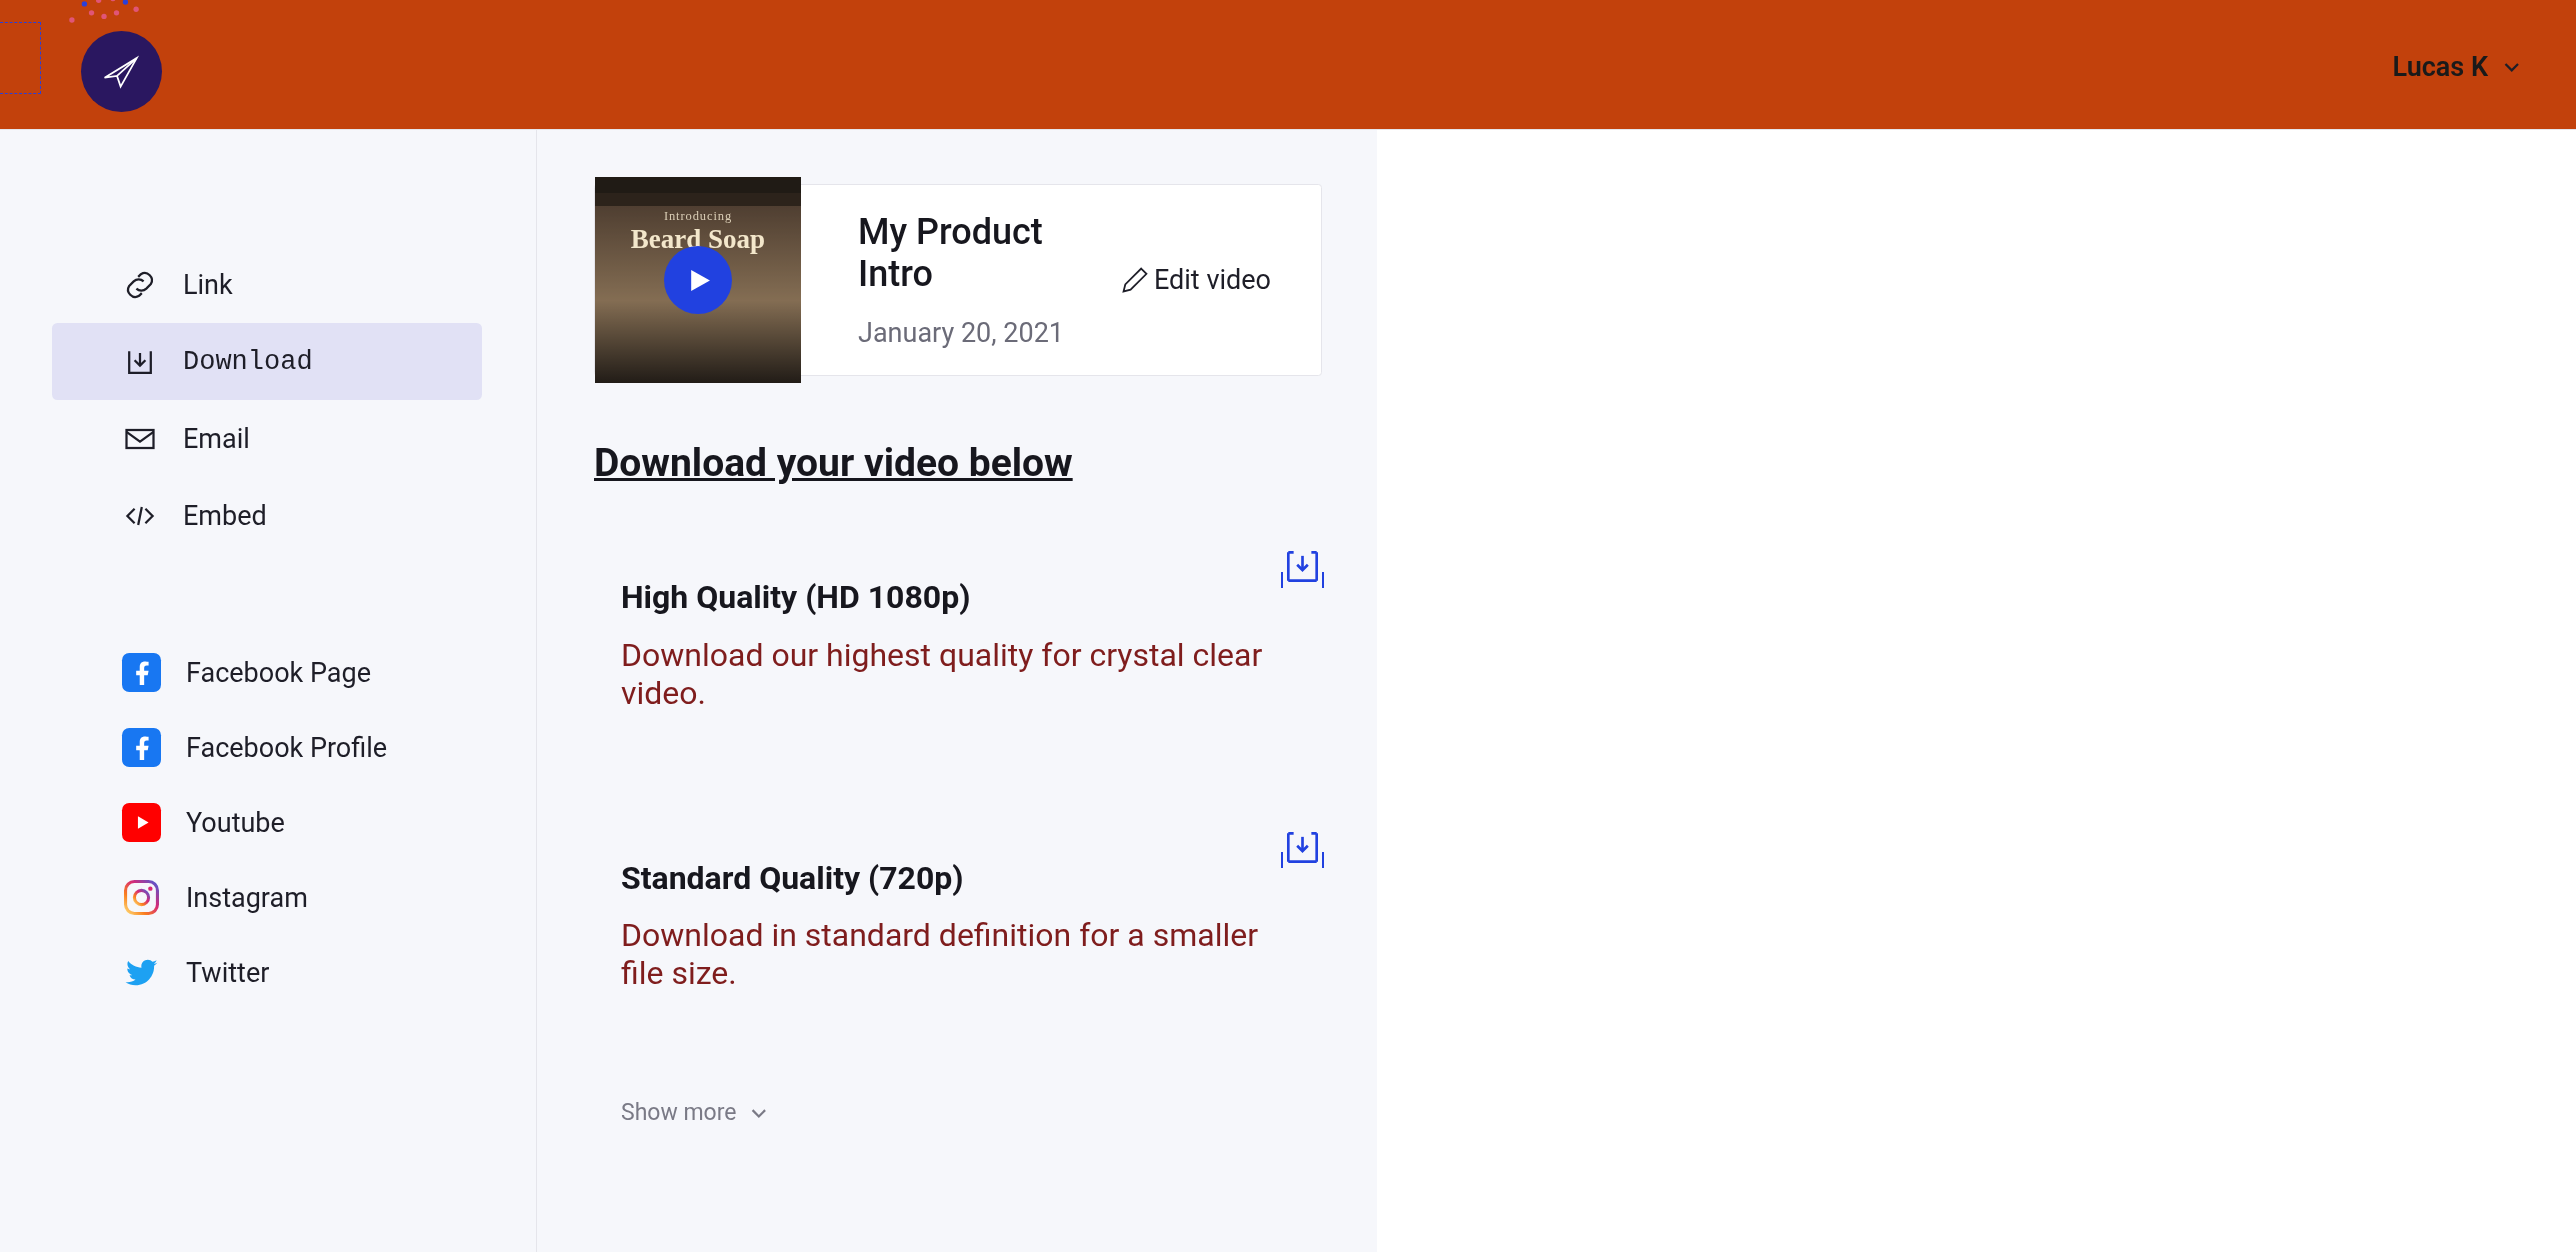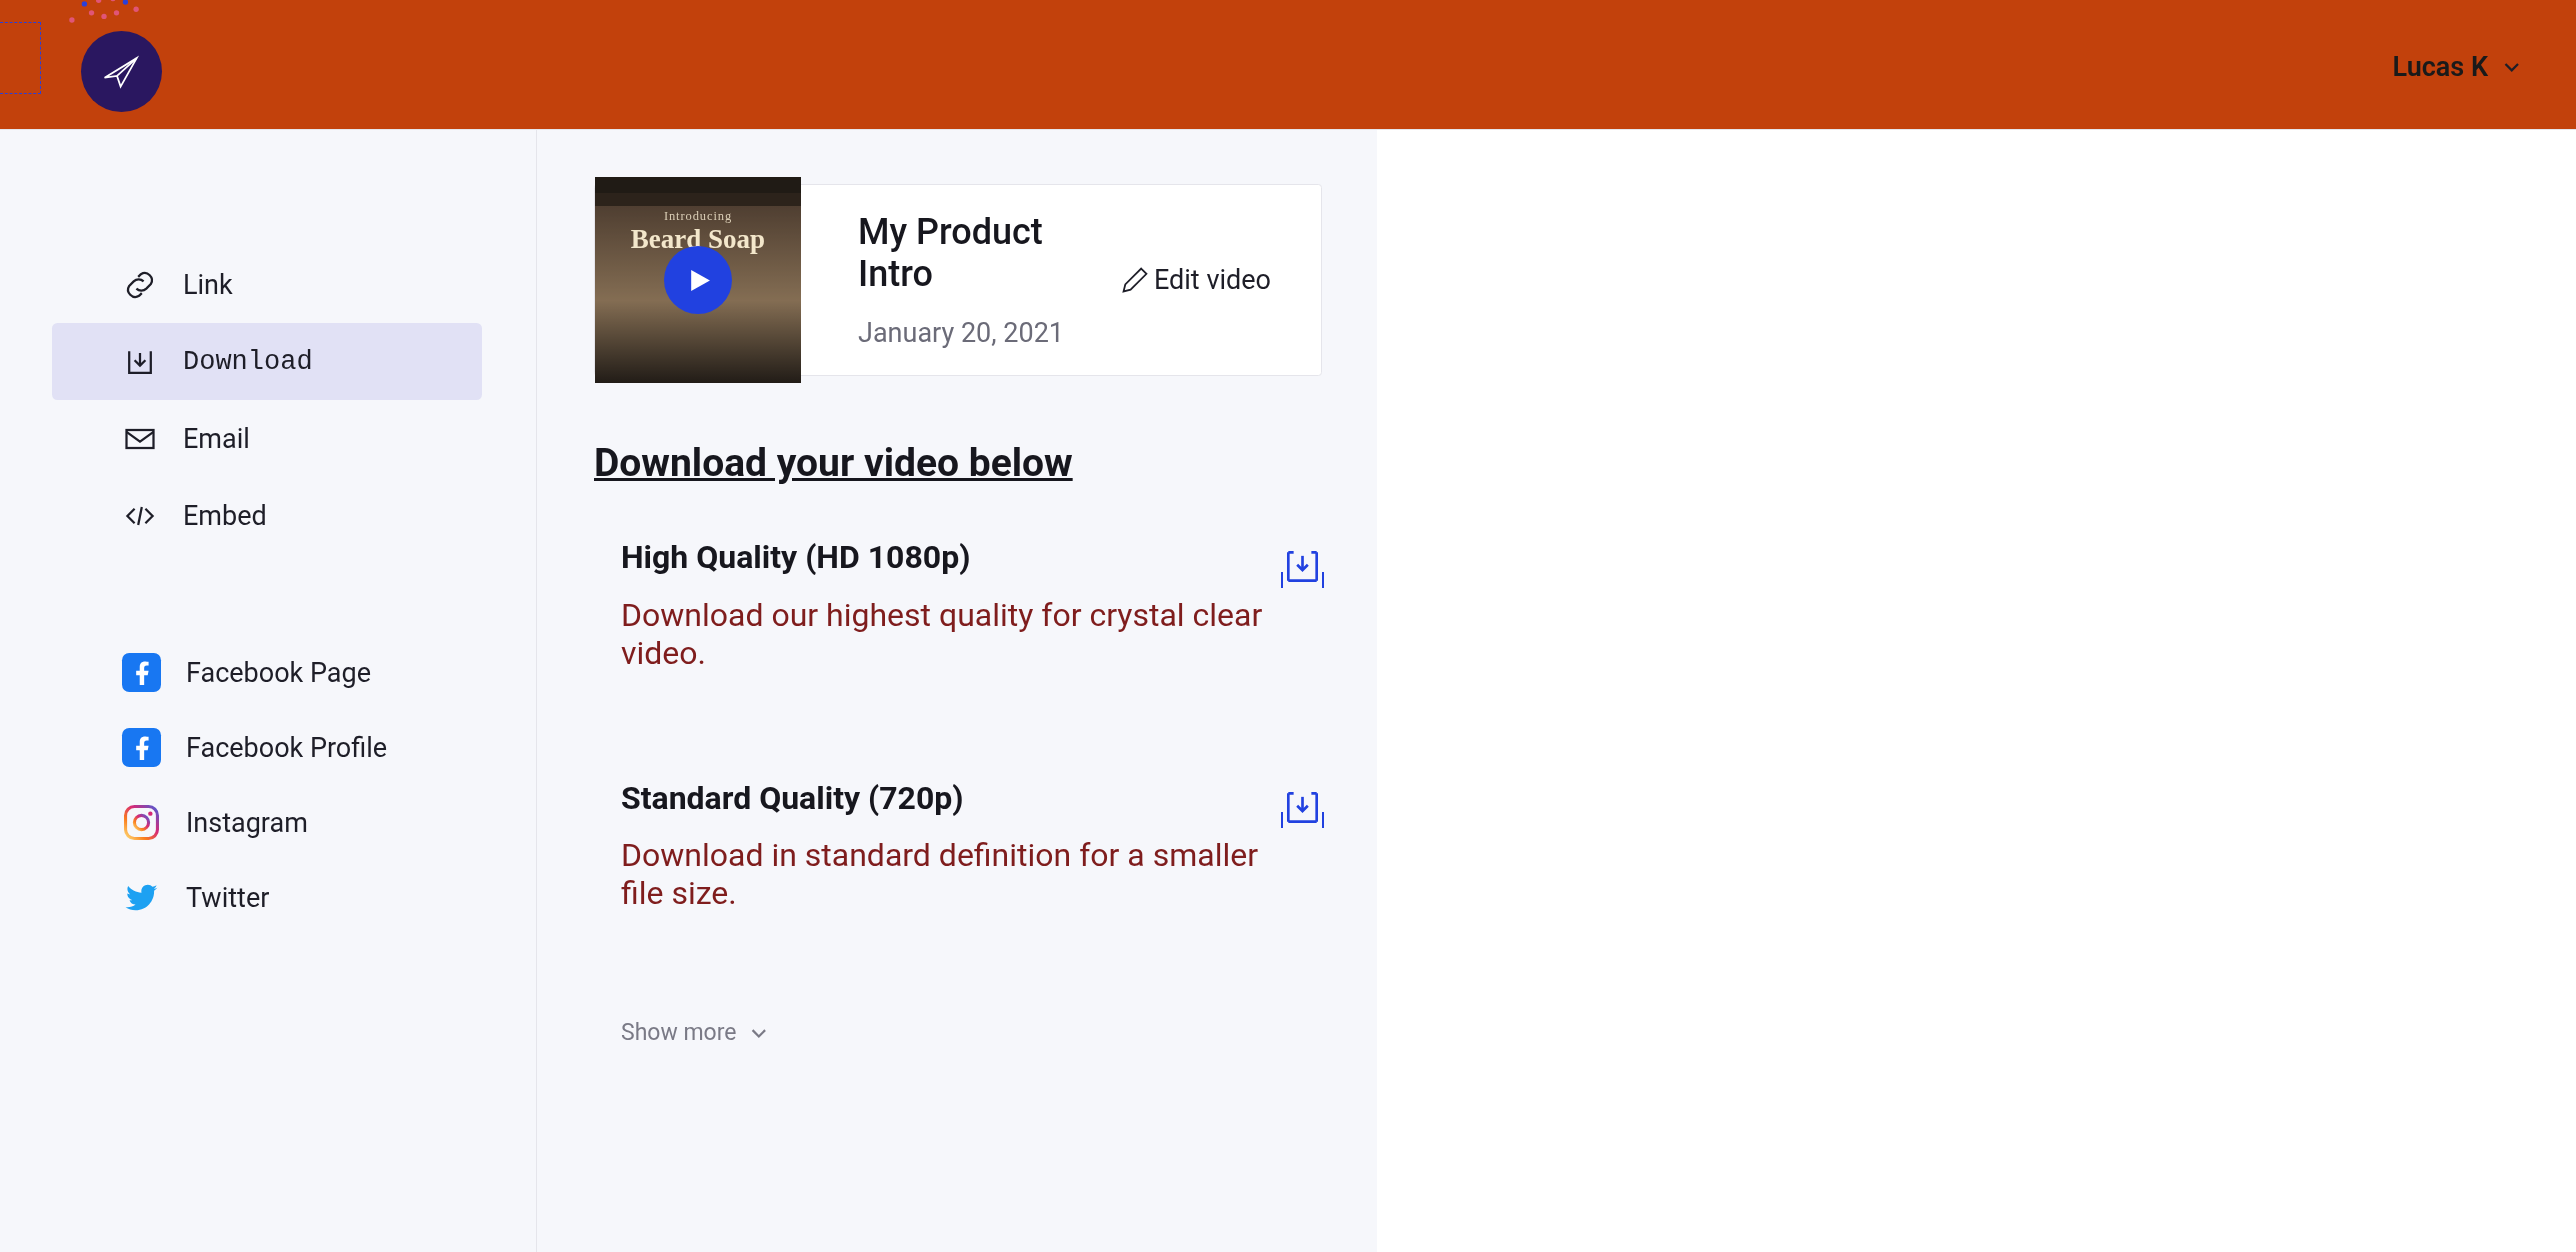--- a/index.html
+++ b/index.html
@@ -163,21 +163,21 @@
     margin: 64px 0 52px 0;
     text-decoration: underline;
   }
 
   
   .dl-row {
     display:flex; align-items:flex-start; justify-content:flex-start;
     padding: 0 0 107px 27px;
     max-width: 1181px;
   }
-  .dl-text { flex:1; }
+  .dl-text { flex:1;margin-top:40px; }
   .dl-title { font-size:32px; font-weight:700; color:#17171e; margin-bottom:19.7px;}
   .dl-desc  { font-size:32px; color:#7f1d1d; }
   .dl-icon-btn {
     width:39px; height:39px; border:1.8px solid #2141e0;
     border-left:none; border-right:none;
     position:relative; cursor:pointer;
     margin-top: 9px;
   }
   .dl-icon-btn::before, .dl-icon-btn::after{
     content:""; position:absolute; bottom:-1.8px; width:1.8px; height:16px; background:#2141e0;
@@ -291,20 +291,28 @@
       </div>
       <div class="side-item social">
         <span class="social-icn fb">
           <svg viewBox="0 0 44 44" width="39" height="39">
               <path fill="#fff" d="M25 36V25h4l1-5h-5v-3c0-1.5.5-3 3-3h2v-4c-1 0-3-.3-4-.3-4 0-6 2.4-6 6.3v4h-4v5h4v11h5z"></path>
             </svg>
         </span>
         <span>Facebook Profile</span>
       </div>
       <div class="side-item social">
+        <span class="social-icn yt">
+          <svg viewBox="0 0 44 44" width="39" height="39">
+              <polygon fill="#fff" points="18,15 30,22 18,29"></polygon>
+            </svg>
+        </span>
+        <span>Youtube</span>
+      </div>
+      <div class="side-item social">
         <span class="social-icn">
           <svg viewBox="0 0 44 44" width="39" height="39">
             <defs>
                 <linearGradient id="ig" x1="0" y1="1" x2="1" y2="0">
                   <stop offset="0" stop-color="#feda75"></stop>
                   <stop offset="0.3" stop-color="#fa7e1e"></stop>
                   <stop offset="0.6" stop-color="#d62976"></stop>
                   <stop offset="1" stop-color="#4f5bd5"></stop>
                 </linearGradient>
               </defs>

